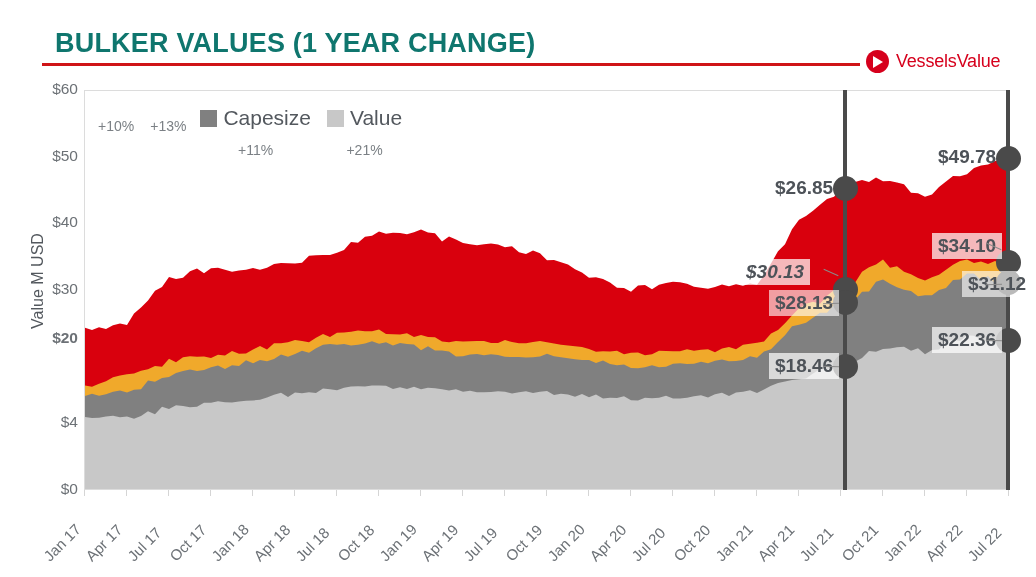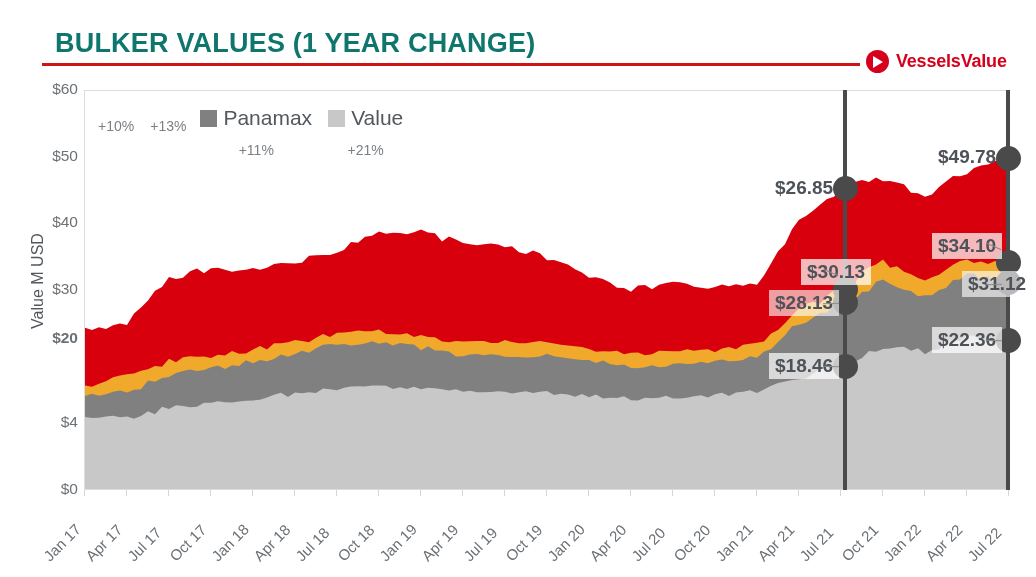--- a/index.html
+++ b/index.html
@@ -24,21 +24,21 @@
     position:absolute;left:42px;top:63px;width:818px;height:3px;
     background:#cf1417;
   }
   .brand{position:absolute;left:866px;top:50px;display:flex;align-items:center;gap:7px;}
   .brand-mark{width:23px;height:23px;border-radius:50%;background:#d6001c;position:relative;}
   .brand-mark:after{
     content:"";position:absolute;left:7px;top:5.5px;
     border-style:solid;border-width:6px 0 6px 10px;
     border-color:transparent transparent transparent #ffffff;
   }
-  .brand-text{font-size:18px;font-weight:bold;color:#d6001c;letter-spacing:-.2px;}
+  .brand-text{font-size:18px;font-weight:normal;color:#d6001c;letter-spacing:-.2px;}
 
   
   .ylabel{
     position:absolute;left:-22px;top:272px;width:120px;
     transform:rotate(-90deg);
     text-align:center;font-size:16px;color:#53585e;
   }
   .ytick{
     position:absolute;right:0;width:54px;text-align:right;
     font-size:15.5px;color:#6c7176;
@@ -168,39 +168,39 @@
   <div class="legend" id="legend">
       <div class="lg" style="margin-right: 16px;">
         <span class="lg-pct">+10%</span>
       </div>
       <div class="lg" style="margin-right: 14px;">
         <span class="lg-pct">+13%</span>
       </div>
       <div class="lg" style="margin-right: 16px;">
         <div class="lg-row">
           <span class="lg-sw" style="background: rgb(128, 128, 128);"></span>
-          <span class="lg-name">Panamax</span>
+          <span class="lg-name">Capesize</span>
         </div>
         <span class="lg-pct">+11%</span>
       </div>
       <div class="lg" style="margin-right: 0px;">
         <div class="lg-row">
           <span class="lg-sw" style="background: rgb(200, 200, 200);"></span>
           <span class="lg-name">Value</span>
         </div>
         <span class="lg-pct">+21%</span>
       </div>
     </div>
 
   <div id="callouts">
       <div class="vline" style="left: 843px; top: 90px; height: 400px;"></div>
       <div class="dot" style="left: 832.5px; top: 176.1px;"></div>
       <div class="clabel cl-plain" style="left: 769px; top: 174.6px;">$26.85</div>
       <div class="dot" style="left: 832.5px; top: 276.633px;"></div>
-      <div class="clabel cl-org" style="left: 801px; top: 259.133px;">$30.13</div>
+      <div class="clabel cl-org" style="left: 740px; top: 259.133px; font-style: italic;">$30.13</div>
       <div class="leader" style="left: 823px; top: 272.133px; width: 16px; transform: rotate(23.8deg);"></div>
       <div class="dot" style="left: 832.5px; top: 289.967px;"></div>
       <div class="clabel cl-red" style="left: 769px; top: 290.467px;">$28.13</div>
       <div class="leader" style="left: 823px; top: 303.467px; width: 16px; transform: rotate(-1.4deg);"></div>
       <div class="dot" style="left: 832.5px; top: 354.433px;"></div>
       <div class="clabel cl-gry" style="left: 769px; top: 352.933px;">$18.46</div>
       <div class="leader" style="left: 823px; top: 365.933px; width: 16px; transform: rotate(1.4deg);"></div>
       <div class="vline" style="left: 1006px; top: 90px; height: 400px;"></div>
       <div class="dot" style="left: 995.5px; top: 145.633px;"></div>
       <div class="clabel cl-plain" style="left: 932px; top: 144.133px;">$49.78</div>

